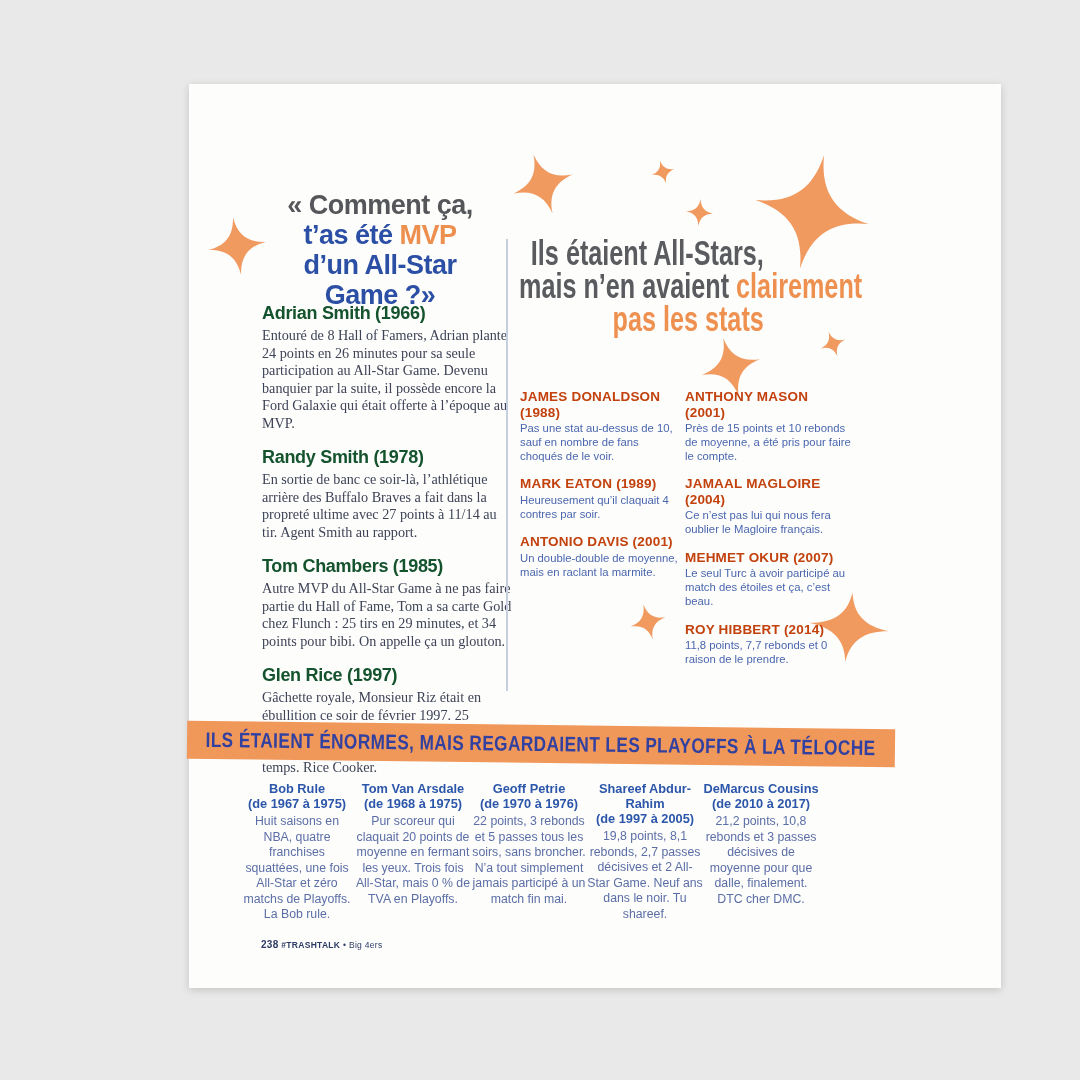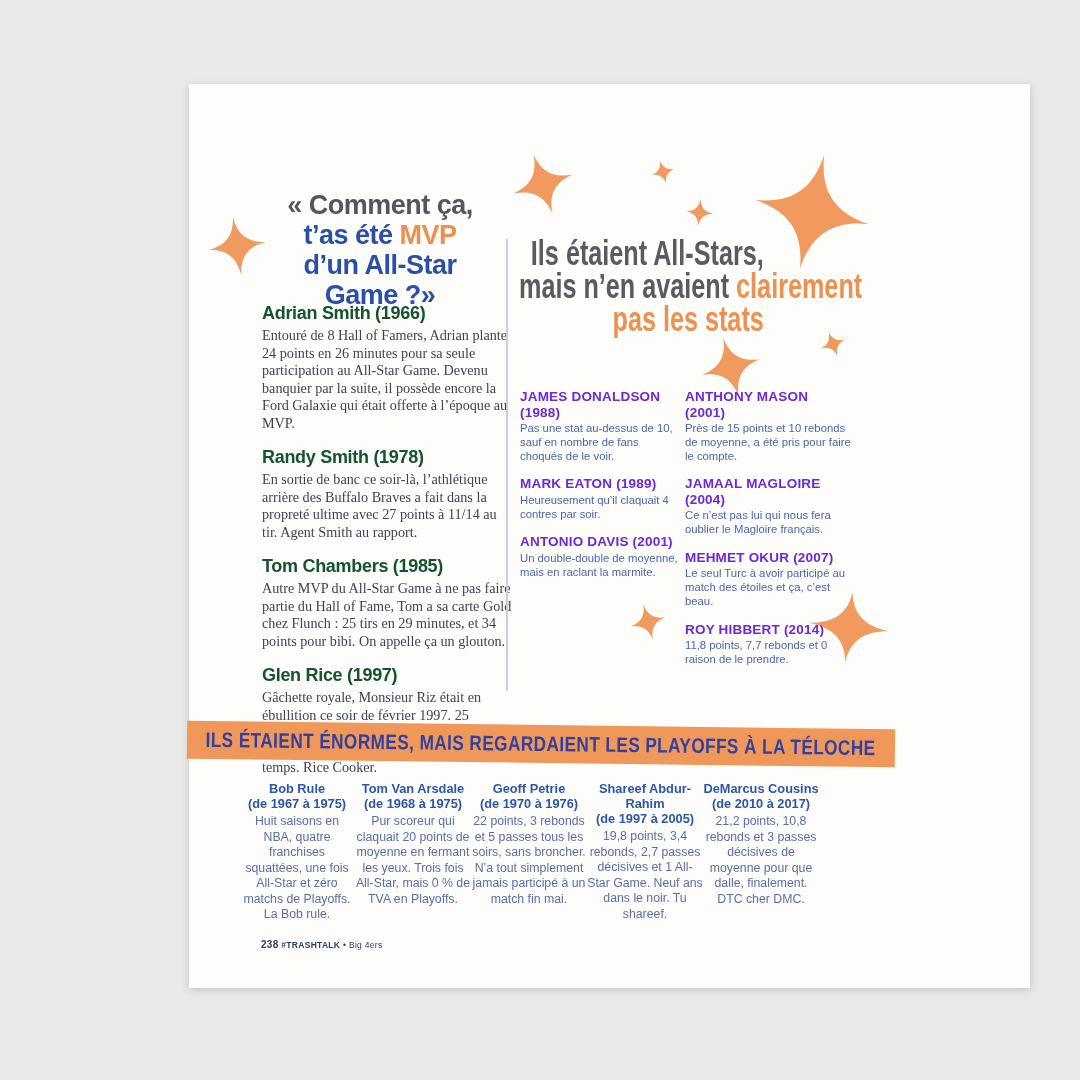--- a/index.html
+++ b/index.html
@@ -3,21 +3,21 @@
 <meta charset="utf-8">
 <style>
   html,body { margin:0; padding:0; }
   .canvas {
     position:relative; width:1080px; height:1080px;
     background:#e9e9e9; overflow:hidden;
     font-family:"Liberation Sans", sans-serif;
   }
   .page {
     position:absolute; left:189px; top:84px; width:812px; height:904px;
-    background:#fdfdfc; box-shadow:0 2px 8px rgba(0,0,0,.16);padding-left:29px;
+    background:#fdfdfc; box-shadow:0 2px 8px rgba(0,0,0,.16);
   }
   .sp { position:absolute; }
   .sp svg { display:block; width:100%; height:100%; }
 
   
   .mvp-heading {
     position:absolute; left:62px; top:106px; width:258px;
     text-align:center; font-weight:bold; font-size:27px; line-height:30px;
     color:#2b4fa4; letter-spacing:-0.5px;
   }
@@ -45,21 +45,21 @@
     text-align:right;
   }
   .stats-heading .ln { transform:scaleX(0.72); transform-origin:left center; }
   .stats-heading .orange { color:#ee9150; }
 
   .stats-cols { position:absolute; left:331px; top:305px; width:332px; display:flex; }
   .stats-col { width:158px; }
   .stats-col + .stats-col { margin-left:7px; width:167px; }
   .s-entry { margin-bottom:13px; }
   .s-name {
-    font-weight:bold; font-size:13.5px; line-height:15.5px; color:#6d28d9;
+    font-weight:bold; font-size:13.5px; line-height:15.5px; color:#c2410c;
     letter-spacing:0.2px; margin-bottom:2px;
   }
   .s-body { font-size:11.3px; line-height:13.8px; color:#4a66ae; }
 
   
   .banner {
     position:absolute; left:-2px; top:641px; width:708px; height:38px;
     background:#f0985a; transform:rotate(0.7deg);
     display:flex; align-items:center; justify-content:center;
   }
@@ -224,21 +224,21 @@
         <div class="b-body">Pur scoreur qui claquait 20 points de moyenne en fermant les yeux. Trois fois All-Star, mais 0 % de TVA en Playoffs.</div>
       </div>
       <div class="b-col">
         <div class="b-name">Geoff Petrie</div>
         <div class="b-years">(de 1970 à 1976)</div>
         <div class="b-body">22 points, 3 rebonds et 5 passes tous les soirs, sans broncher. N’a tout simplement jamais participé à un match fin mai.</div>
       </div>
       <div class="b-col">
         <div class="b-name">Shareef Abdur-Rahim</div>
         <div class="b-years">(de 1997 à 2005)</div>
-        <div class="b-body">19,8 points, 3,4 rebonds, 2,7 passes décisives et 1 All-Star Game. Neuf ans dans le noir. Tu shareef.</div>
+        <div class="b-body">19,8 points, 8,1 rebonds, 2,7 passes décisives et 2 All-Star Game. Neuf ans dans le noir. Tu shareef.</div>
       </div>
       <div class="b-col">
         <div class="b-name">DeMarcus Cousins</div>
         <div class="b-years">(de 2010 à 2017)</div>
         <div class="b-body">21,2 points, 10,8 rebonds et 3 passes décisives de moyenne pour que dalle, finalement. DTC cher DMC.</div>
       </div>
     </div>
 
     <div class="footer">
       <span class="pn">238</span>

